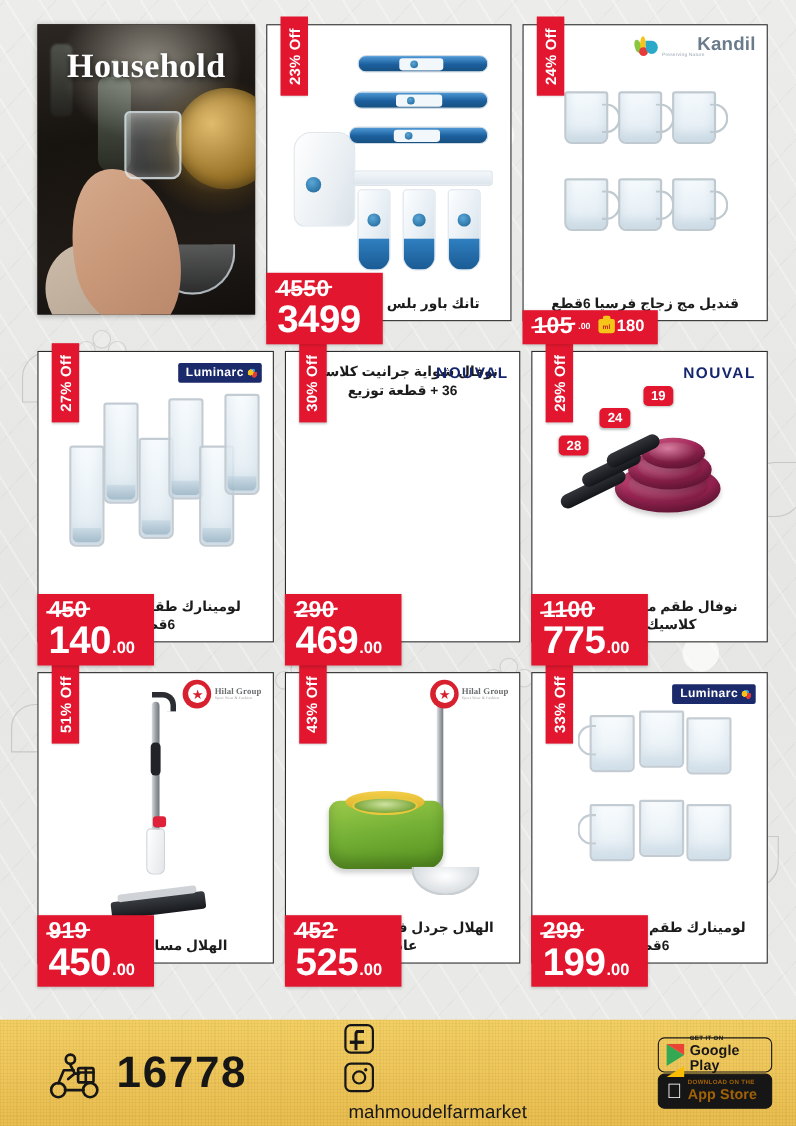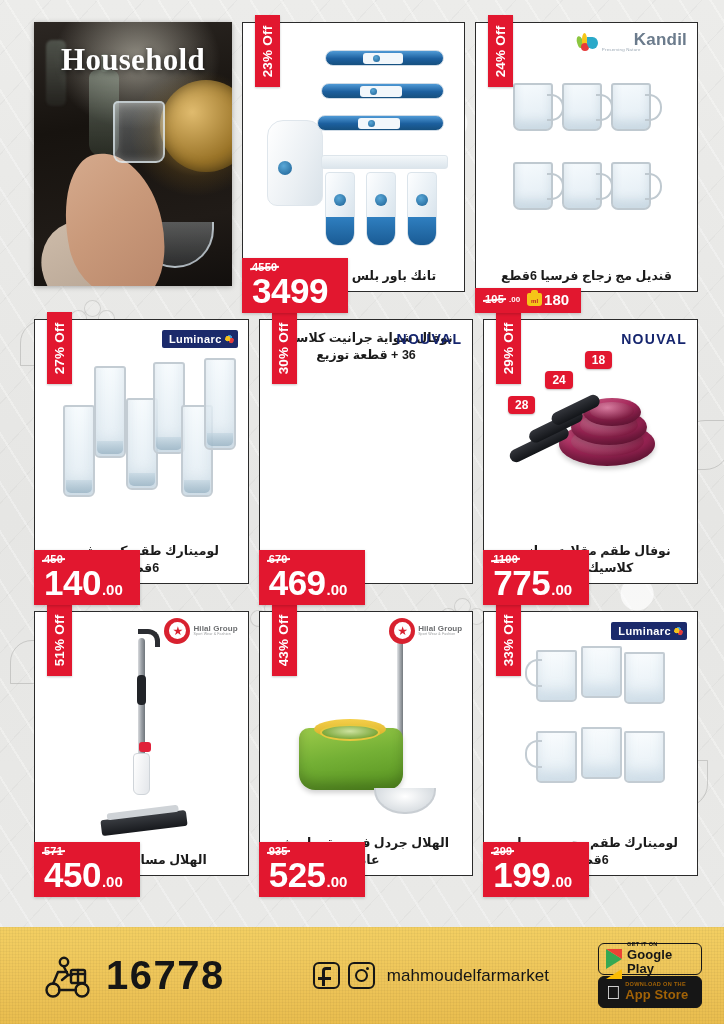--- a/index.html
+++ b/index.html
@@ -243,21 +243,21 @@
   .hilal-mark:before {
     content:""; position: absolute; left: 5px; top: 4px;
     width: 17px; height: 17px; border-radius: 50%;
     background: #ffffff;
   }
   .hilal-star {
     position: relative; z-index: 2;
     font-size: 12px; color: #d8212f; line-height: 1;
     margin-left: 1px;
   }
-  .hilal-text { line-height: 1.05; }
+  .hilal-text { line-height: 1.05; font-family: Liberation Serif, serif; }
   .hilal-name { font-size: 8px; font-weight: 800; color: #6d6f71; letter-spacing: .1px; }
   .hilal-sub { font-size: 3.6px; color: #9a9c9e; letter-spacing: .1px; }
 
   .figure {
     flex: 1 1 auto;
     position: relative;
     min-height: 0;
   }
 
   .title-ar {
@@ -283,21 +283,21 @@
   }
   .price-old-row {
     display: flex;
     align-items: center;
     gap: 5px;
     line-height: 1;
     margin-bottom: 1px;
   }
   .price-old {
     position: relative;
-    font-size: 11px;
+    font-size: 21px;
     font-weight: 700;
     letter-spacing: .2px;
   }
   .price-old:after {
     content: "";
     position: absolute; left: -2px; right: -2px; top: 44%;
     height: 1.6px; background: #ffffff;
     transform: rotate(-5deg);
   }
   .price-old-dec { font-size: 8px; font-weight: 700; }
@@ -584,31 +584,32 @@
     height: 97px;
     background:
       repeating-linear-gradient(90deg, rgba(0,0,0,.035) 0 1px, rgba(0,0,0,0) 1px 3px),
       repeating-linear-gradient(0deg, rgba(0,0,0,.03) 0 1px, rgba(0,0,0,0) 1px 3px),
       linear-gradient(180deg,#f3cf62 0%, #eec559 55%, #e9bd4e 100%);
     display: flex;
     align-items: center;
     padding: 0 22px 0 42px;
     z-index: 8;
   }
-  .foot-phone { display:flex; align-items:flex-start; gap:14px; }
+  .foot-phone { display:flex; align-items:center; gap:14px; }
   .scooter { width: 50px; height: 44px; position: relative; }
   .phone-num {
     font-size: 40px;
     font-weight: 800;
     color: #161616;
     letter-spacing: 1.5px;
   }
   .foot-social {
-    display:flex; align-items:center; gap:8px;
+    display:flex; gap:8px;
     margin-left: 88px;
+    flex-direction: column;
   }
   .sq-icon {
     width: 27px; height: 27px;
     border: 2.4px solid #161616;
     border-radius: 6px;
     position: relative;
   }
   .fb-glyph {
     position:absolute; left:50%; top:3px; margin-left:-4px;
     width:9px; height:19px;
@@ -853,21 +854,21 @@
           <span>30% Off</span>
         </div>
         <div class="brand">
           <span class="brand-nouval">NOUVAL</span>
         </div>
         <div class="card-inner">
           <div class="title-ar">نوفال شواية جرانيت كلاسيك 36 + قطعة توزيع</div>
         </div>
         <div class="price-box">
           <div class="price-old-row">
-            <span class="price-old">670</span>
+            <span class="price-old">290</span>
           </div>
           <div class="price-new">
             <span class="price-int">469</span>
             <span class="price-dec">.00</span>
           </div>
         </div>
       </div>
 
       <div class="card">
         <div class="badge-off">
@@ -879,21 +880,21 @@
         <div class="card-inner">
           <div class="figure">
             <div class="fry fry-body" style="left:34%;top:44%;width:96px;height:44px;"></div>
             <div class="fry fry-body" style="left:40%;top:38%;width:76px;height:36px;"></div>
             <div class="fry fry-body" style="left:46%;top:33%;width:58px;height:28px;"></div>
             <div class="fry-handle" style="left:6%;top:45%;width:64px;transform:rotate(-26deg);"></div>
             <div class="fry-handle" style="left:16%;top:37%;width:58px;transform:rotate(-26deg);"></div>
             <div class="fry-handle" style="left:28%;top:30%;width:52px;transform:rotate(-26deg);"></div>
             <div class="size-badge" style="left:8%;top:32%;">28</div>
             <div class="size-badge" style="left:27%;top:20%;">24</div>
-            <div class="size-badge" style="left:47%;top:11%;">18</div>
+            <div class="size-badge" style="left:47%;top:11%;">19</div>
           </div>
           <div class="title-ar">نوفال طقم مقلاية جرانيت كلاسيك 3قطع</div>
         </div>
         <div class="price-box">
           <div class="price-old-row">
             <span class="price-old">1100</span>
           </div>
           <div class="price-new">
             <span class="price-int">775</span>
             <span class="price-dec">.00</span>
@@ -923,21 +924,21 @@
             <div class="mop-pole"></div>
             <div class="mop-grip"></div>
             <div class="mop-trigger"></div>
             <div class="mop-bottle"></div>
             <div class="mop-head"></div>
           </div>
           <div class="title-ar">الهلال مساحة تورنيدو</div>
         </div>
         <div class="price-box">
           <div class="price-old-row">
-            <span class="price-old">571</span>
+            <span class="price-old">919</span>
           </div>
           <div class="price-new">
             <span class="price-int">450</span>
             <span class="price-dec">.00</span>
           </div>
         </div>
       </div>
 
       <div class="card">
         <div class="badge-off">
@@ -958,21 +959,21 @@
             <div class="bucket">
               <div class="bucket-rim"></div>
               <div class="bucket-basket"></div>
             </div>
             <div class="spin-head"></div>
           </div>
           <div class="title-ar">الهلال جردل فوريرة صاروخ عادة</div>
         </div>
         <div class="price-box">
           <div class="price-old-row">
-            <span class="price-old">935</span>
+            <span class="price-old">452</span>
           </div>
           <div class="price-new">
             <span class="price-int">525</span>
             <span class="price-dec">.00</span>
           </div>
         </div>
       </div>
 
       <div class="card">
         <div class="badge-off">

